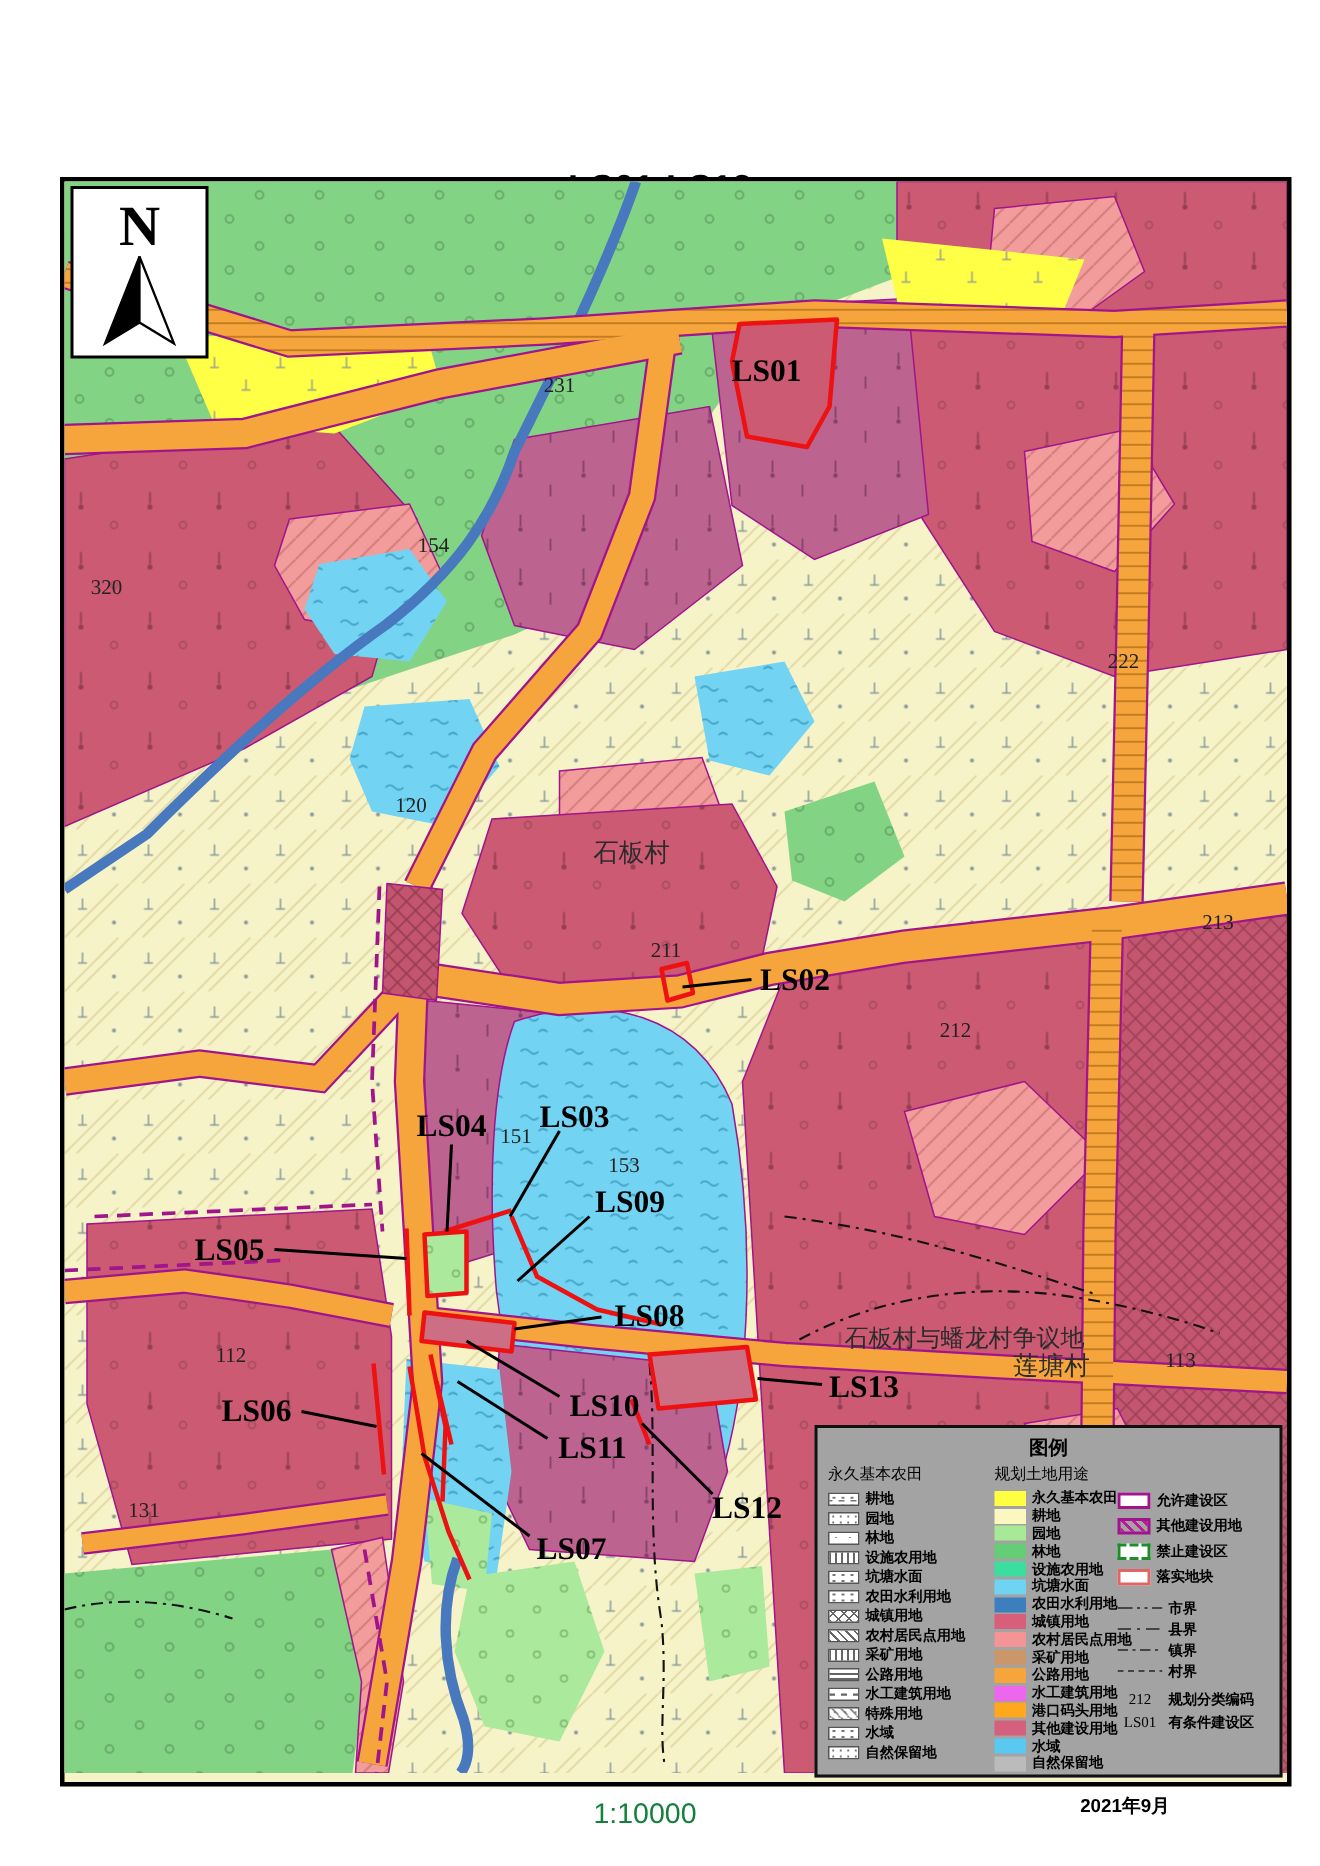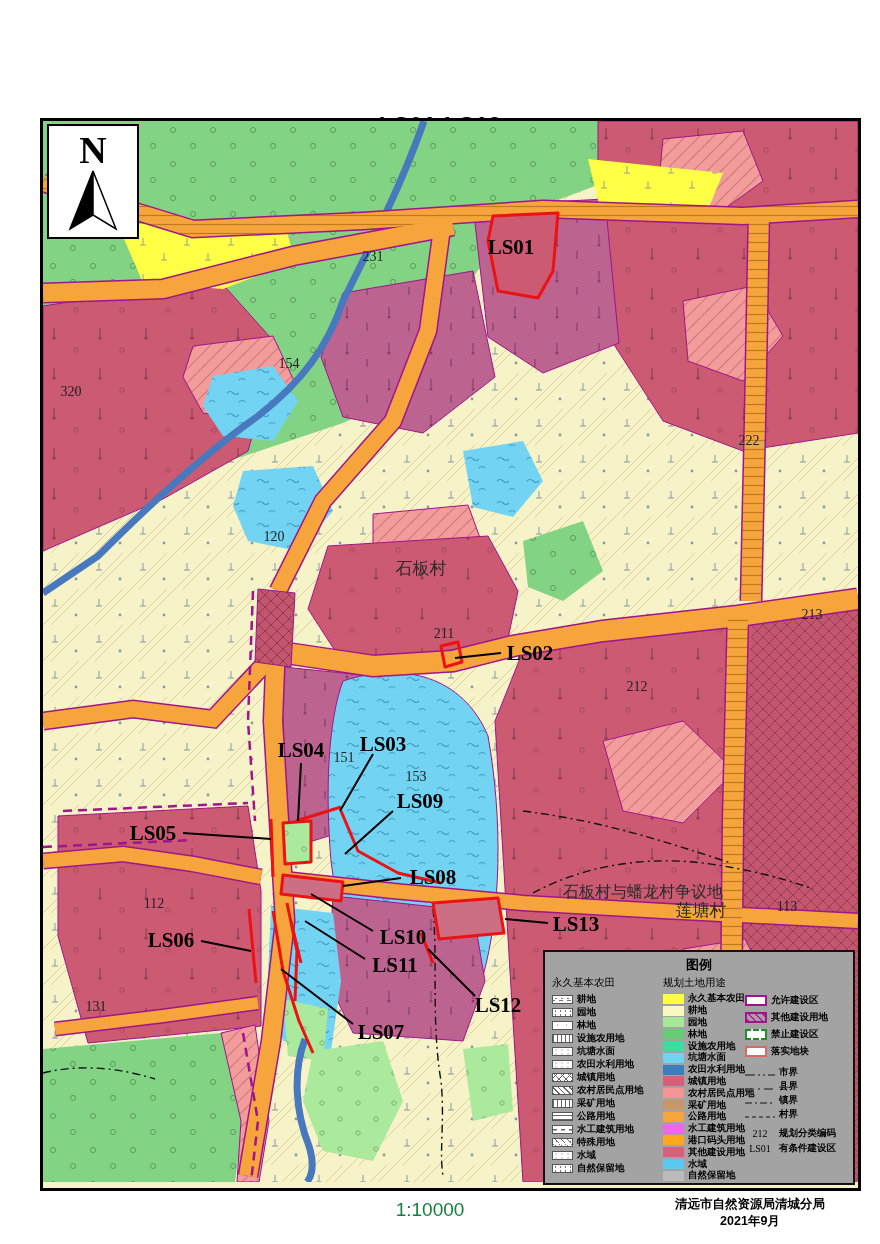--- a/index.html
+++ b/index.html
@@ -18,21 +18,21 @@
   .legend-title{position:absolute;top:4px;left:0;width:100%;text-align:center;
           font-size:13px;font-weight:bold;color:#000;}
   .legend-col{position:absolute;top:24px;}
   .col-current{left:7px;width:110px;}
   .col-planned{left:118px;width:100px;}
   .col-marks{left:200px;width:108px;top:40px;}
   .lheader{font-size:10.5px;color:#000;margin-bottom:3px;font-weight:normal;}
   .lrow{display:flex;align-items:center;height:13px;}
   .lrow.planned{height:11.8px;}
   .lrow.zone{height:17px;}
-  .lrow.bound{height:14px;align-items:flex-end;}
+  .lrow.bound{height:14px;}
   .lrow.coderow{height:15px;}
   .ltxt{font-size:9.5px;color:#000;margin-left:4px;white-space:nowrap;font-weight:bold;}
   .swatch{width:21px;height:9px;flex:0 0 21px;border:1px solid #555;background:#fff;box-sizing:border-box;}
   .swatch.solid{border:none;height:10px;}
   .zsw{width:22px;height:11px;flex:0 0 22px;box-sizing:border-box;background:#fff;}
   .zsw.allow{border:2.5px solid #A0148C;}
   .zsw.cond{border:2.5px solid #A0148C;
       background:repeating-linear-gradient(45deg,#C0189A 0 2px,transparent 2px 5px);}
   .zsw.forbid{border:2.5px dashed #1E8C28;}
   .zsw.parcel{border:2.5px solid #E06666;}
@@ -474,16 +474,15 @@
               <span class="codechip">LS01</span>
               <span class="ltxt">有条件建设区</span>
             </div>
           </div>
       </div>
     </div>
   </div>
 
   <div class="scale-label">1:10000</div>
   <div class="attribution">
-    <div>清远市自然资源局清城分局</div>
     <div>2021年9月</div>
   </div>
 </div>
 
 </body></html>

